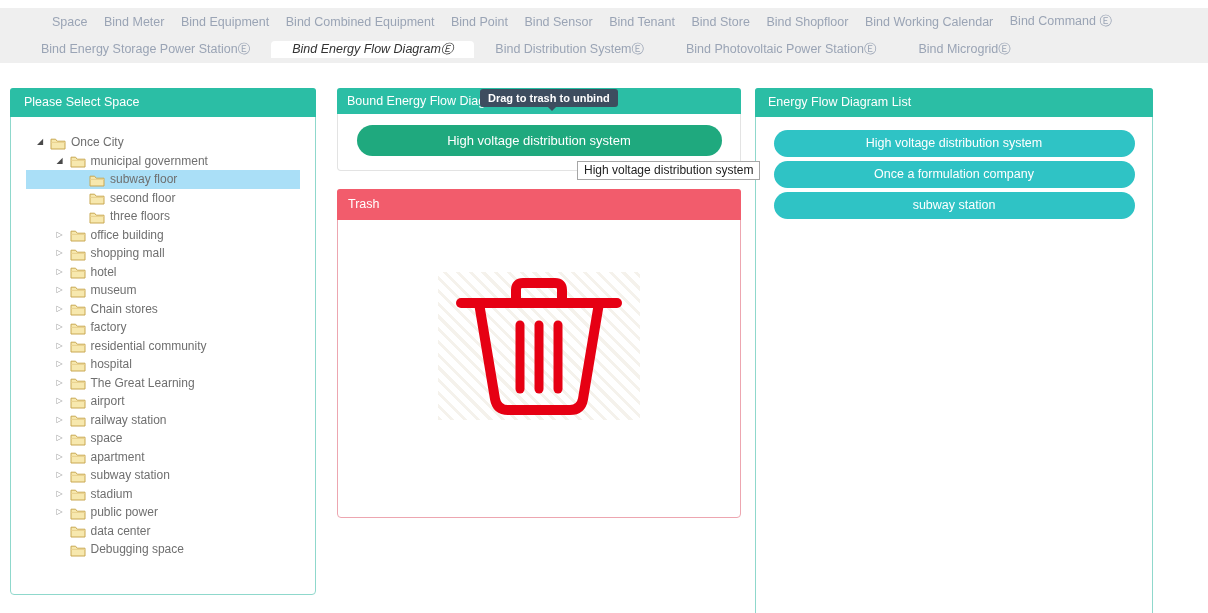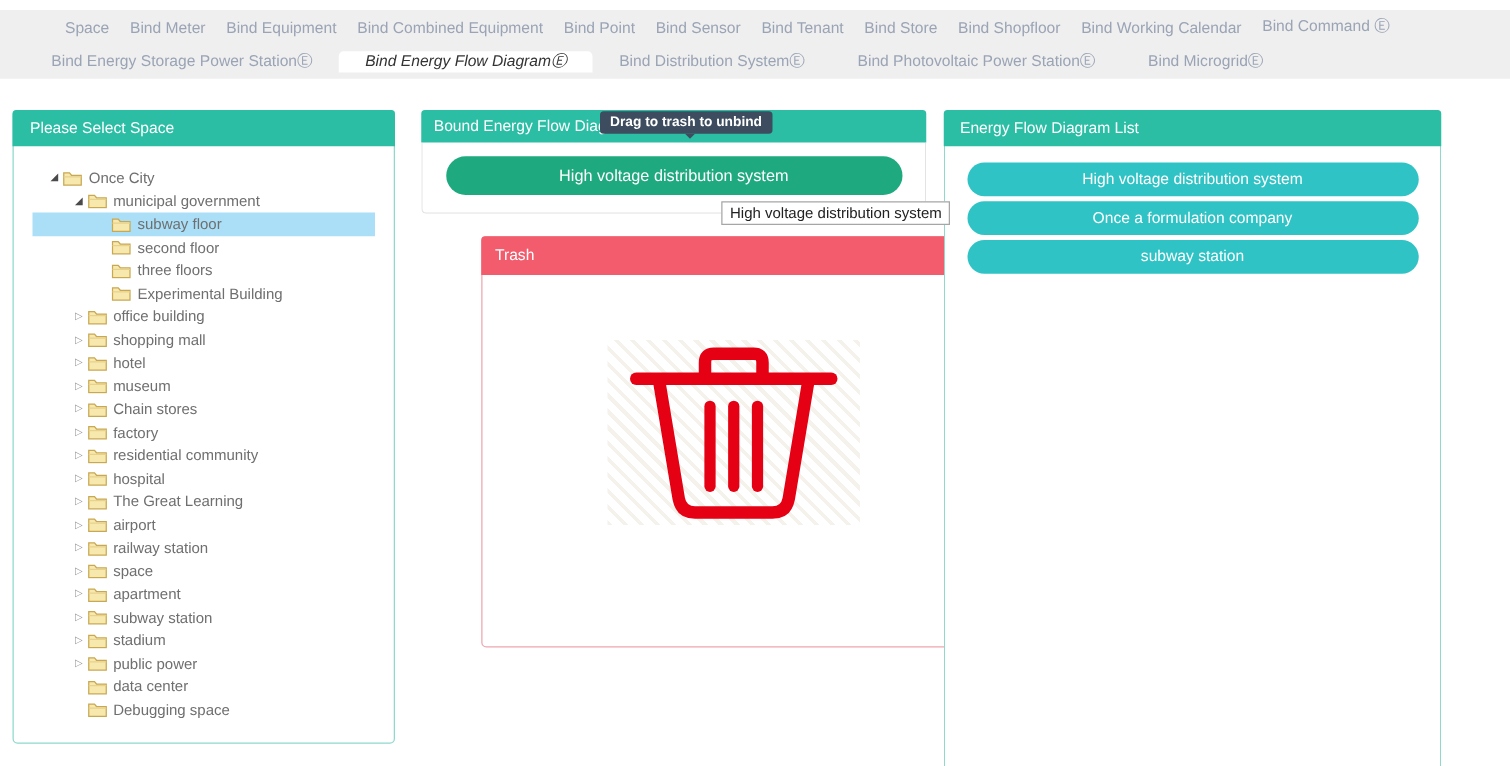--- a/index.html
+++ b/index.html
@@ -20,21 +20,21 @@
 
   
   .panel-header { height:29px; line-height:29px; background:var(--accent,#2bbea5);
                   color:#fff; font-size:12.5px; padding-left:14px;
                   border-radius:3px 3px 0 0; position:relative; }
 
   
   .left-panel { position:absolute; left:10px; top:88px; width:306px; height:507px;
                 background:#fff; border:1px solid var(--panel_border,#8fd8cc); border-radius:4px; }
   .left-panel .panel-header { margin:-1px -1px 0 -1px; }
-  .tree { padding:16px 15px 0 15px;text-align:center; }
+  .tree { padding:16px 15px 0 15px; }
   .tree-row { display:flex; align-items:center; height:18.5px; cursor:pointer;
               padding-left:calc(11px + var(--level,0) * 19.5px); }
   .tree-row.selected { background:var(--selected_blue,#aadff7); }
   .toggle { width:13px; font-size:8px; line-height:1; flex:0 0 13px; }
   .tree-row.expanded .toggle::before { content:"◢"; color:#4a4a4a; }
   .tree-row.collapsed .toggle::before { content:"▷"; color:#9a9a9a; }
   .folder { width:16px; height:13px; margin-right:5px; flex:0 0 16px; display:inline-block; }
   .tree-label { font-size:12px; color:var(--tree_text,#6f6f6f); white-space:nowrap; }
 
   
@@ -48,21 +48,21 @@
   .bound-body { background:#fff; border:1px solid #e3e3e3; border-top:none;
                 border-radius:0 0 4px 4px; padding:11px 0 14px 0; }
   .pill-green { width:365px; height:31px; line-height:31px; margin:0 auto; text-align:center;
                 background:var(--pill_green,#1fa97e); color:#fff; font-size:13px;
                 border-radius:16px; cursor:pointer; }
   .native-tooltip { position:absolute; left:577px; top:161px; background:#fff;
                     border:1px solid #a6a6a6; font-size:12px; color:#222;
                     padding:1px 6px 2px 6px; white-space:nowrap; z-index:20; }
 
   .trash-panel { position:absolute; left:337px; top:189px; width:404px; height:329px;
-                 background:#fff; border:1px solid var(--trash_border,#eda6b0); border-radius:4px;margin-left:48px; }
+                 background:#fff; border:1px solid var(--trash_border,#eda6b0); border-radius:4px; }
   .trash-header { height:31px; line-height:31px; background:var(--trash_red,#f25c6c); color:#fff;
                   font-size:12.5px; padding-left:11px; border-radius:3px 3px 0 0;
                   margin:-1px -1px 0 -1px; }
   .trash-body { display:flex; justify-content:center; }
   .hatch { margin-top:52px; width:202px; height:148px;
            background:repeating-linear-gradient(45deg,#f5f2ec 0 3px,#ffffff 3px 9px);
            display:flex; align-items:center; justify-content:center; }
 
   
   .right-panel { position:absolute; left:755px; top:88px; width:398px; height:525px;
@@ -172,30 +172,20 @@
           <span class="toggle"></span>
           <span class="folder">
             <svg viewBox="0 0 16 13" width="16" height="13">
               <path d="M1,2.2 h4.6 l1.6,2 H15 V12 H1 z" fill="#f7e8ae" stroke="#c9a852" stroke-width="1"></path>
               <path d="M1,5.4 H15" stroke="#e8d18d" stroke-width="1" fill="none"></path>
             </svg>
           </span>
           <span class="tree-label">three floors</span>
         </div>
 
-        <div class="tree-row leaf" style="--level: 2;">
-          <span class="toggle"></span>
-          <span class="folder">
-            <svg viewBox="0 0 16 13" width="16" height="13">
-              <path d="M1,2.2 h4.6 l1.6,2 H15 V12 H1 z" fill="#f7e8ae" stroke="#c9a852" stroke-width="1"></path>
-              <path d="M1,5.4 H15" stroke="#e8d18d" stroke-width="1" fill="none"></path>
-            </svg>
-          </span>
-          <span class="tree-label">Experimental Building</span>
-        </div>
 
         <div class="tree-row collapsed" style="--level: 1;">
           <span class="toggle"></span>
           <span class="folder">
             <svg viewBox="0 0 16 13" width="16" height="13">
               <path d="M1,2.2 h4.6 l1.6,2 H15 V12 H1 z" fill="#f7e8ae" stroke="#c9a852" stroke-width="1"></path>
               <path d="M1,5.4 H15" stroke="#e8d18d" stroke-width="1" fill="none"></path>
             </svg>
           </span>
           <span class="tree-label">office building</span>

